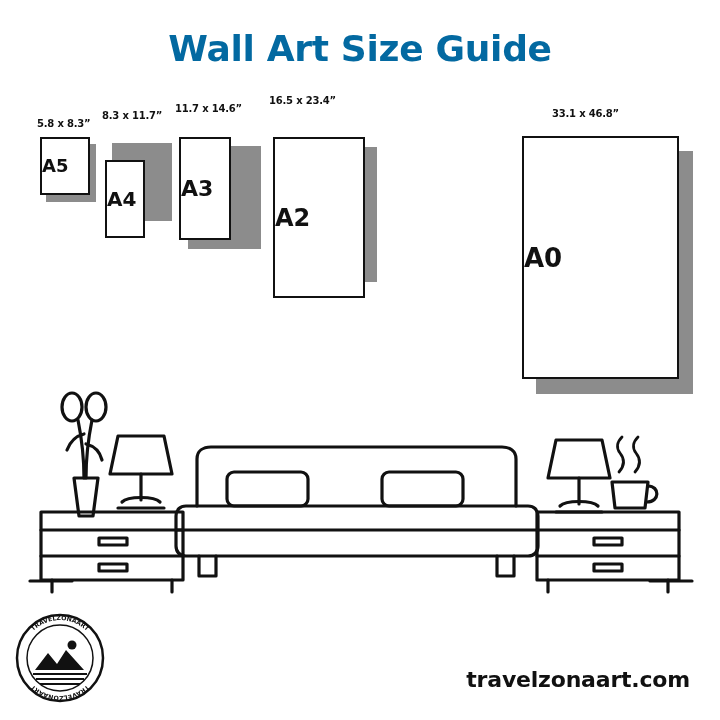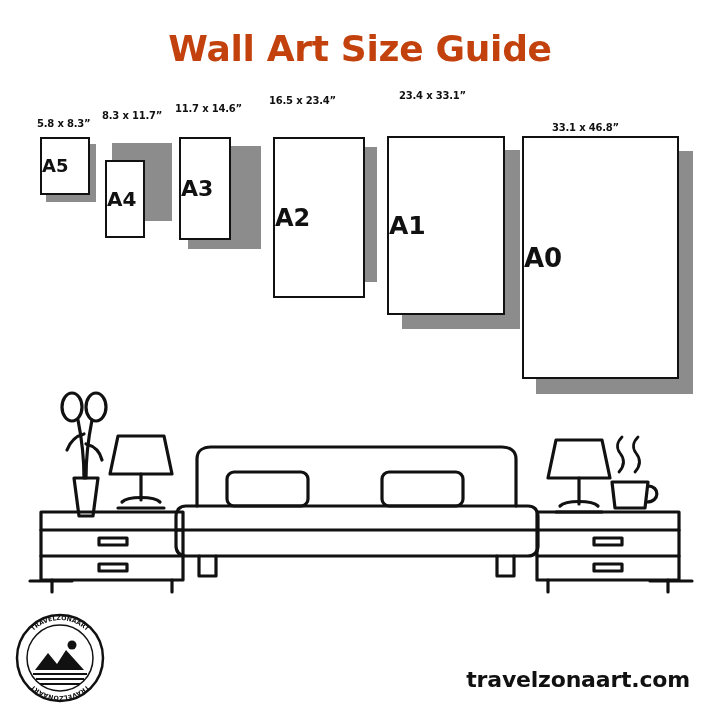--- a/index.html
+++ b/index.html
@@ -19,21 +19,21 @@
   
   #page-title {
     position: absolute;
     top: 28px;
     left: 0;
     width: 720px;
     text-align: center;
     font-size: 36px;
     font-weight: bold;
     letter-spacing: -0.3px;
-    color: #c2410c;
+    color: #0369a1;
   }
 
   
   #frames {
     position: absolute;
     left: 0;
     top: 0;
     width: 720px;
     height: 400px;
   }
@@ -129,30 +129,23 @@
   </div>
 
   <div class="frame-wrap" style="left:265px; top:95px; width:140px; height:200px;">
     <div class="frame-dim" style="top:0px; left:4px;">16.5 x 23.4”</div>
     <div class="frame-shadow" style="left:20px; top:52px; width:92px; height:135px;"></div>
     <div class="frame-box" style="left:8px; top:42px; width:92px; height:161px;">
       <span class="frame-label" style="font-size:24px;">A2</span>
     </div>
   </div>
 
-  <div class="frame-wrap" style="left:377px; top:90px; width:170px; height:240px;">
-    <div class="frame-dim" style="top:0px; left:22px;">23.4 x 33.1”</div>
-    <div class="frame-shadow" style="left:25px; top:60px; width:118px; height:179px;"></div>
-    <div class="frame-box" style="left:10px; top:46px; width:118px; height:179px;">
-      <span class="frame-label" style="font-size:25px;">A1</span>
-    </div>
-  </div>
 
   <div class="frame-wrap" style="left:518px; top:82px; width:200px; height:320px;">
-    <div class="frame-dim" style="top:40px; left:34px;">33.1 x 46.8”</div>
+    <div class="frame-dim" style="top:26px; left:34px;">33.1 x 46.8”</div>
     <div class="frame-shadow" style="left:18px; top:69px; width:157px; height:243px;"></div>
     <div class="frame-box" style="left:4px; top:54px; width:157px; height:243px;">
       <span class="frame-label" style="font-size:26px;">A0</span>
     </div>
   </div>
 
 </div>
 
 <div id="scene">
 <svg width="720" height="230" viewBox="0 0 720 230" fill="none" xmlns="http://www.w3.org/2000/svg" stroke="#111111" stroke-width="3.2" stroke-linecap="round" stroke-linejoin="round">

